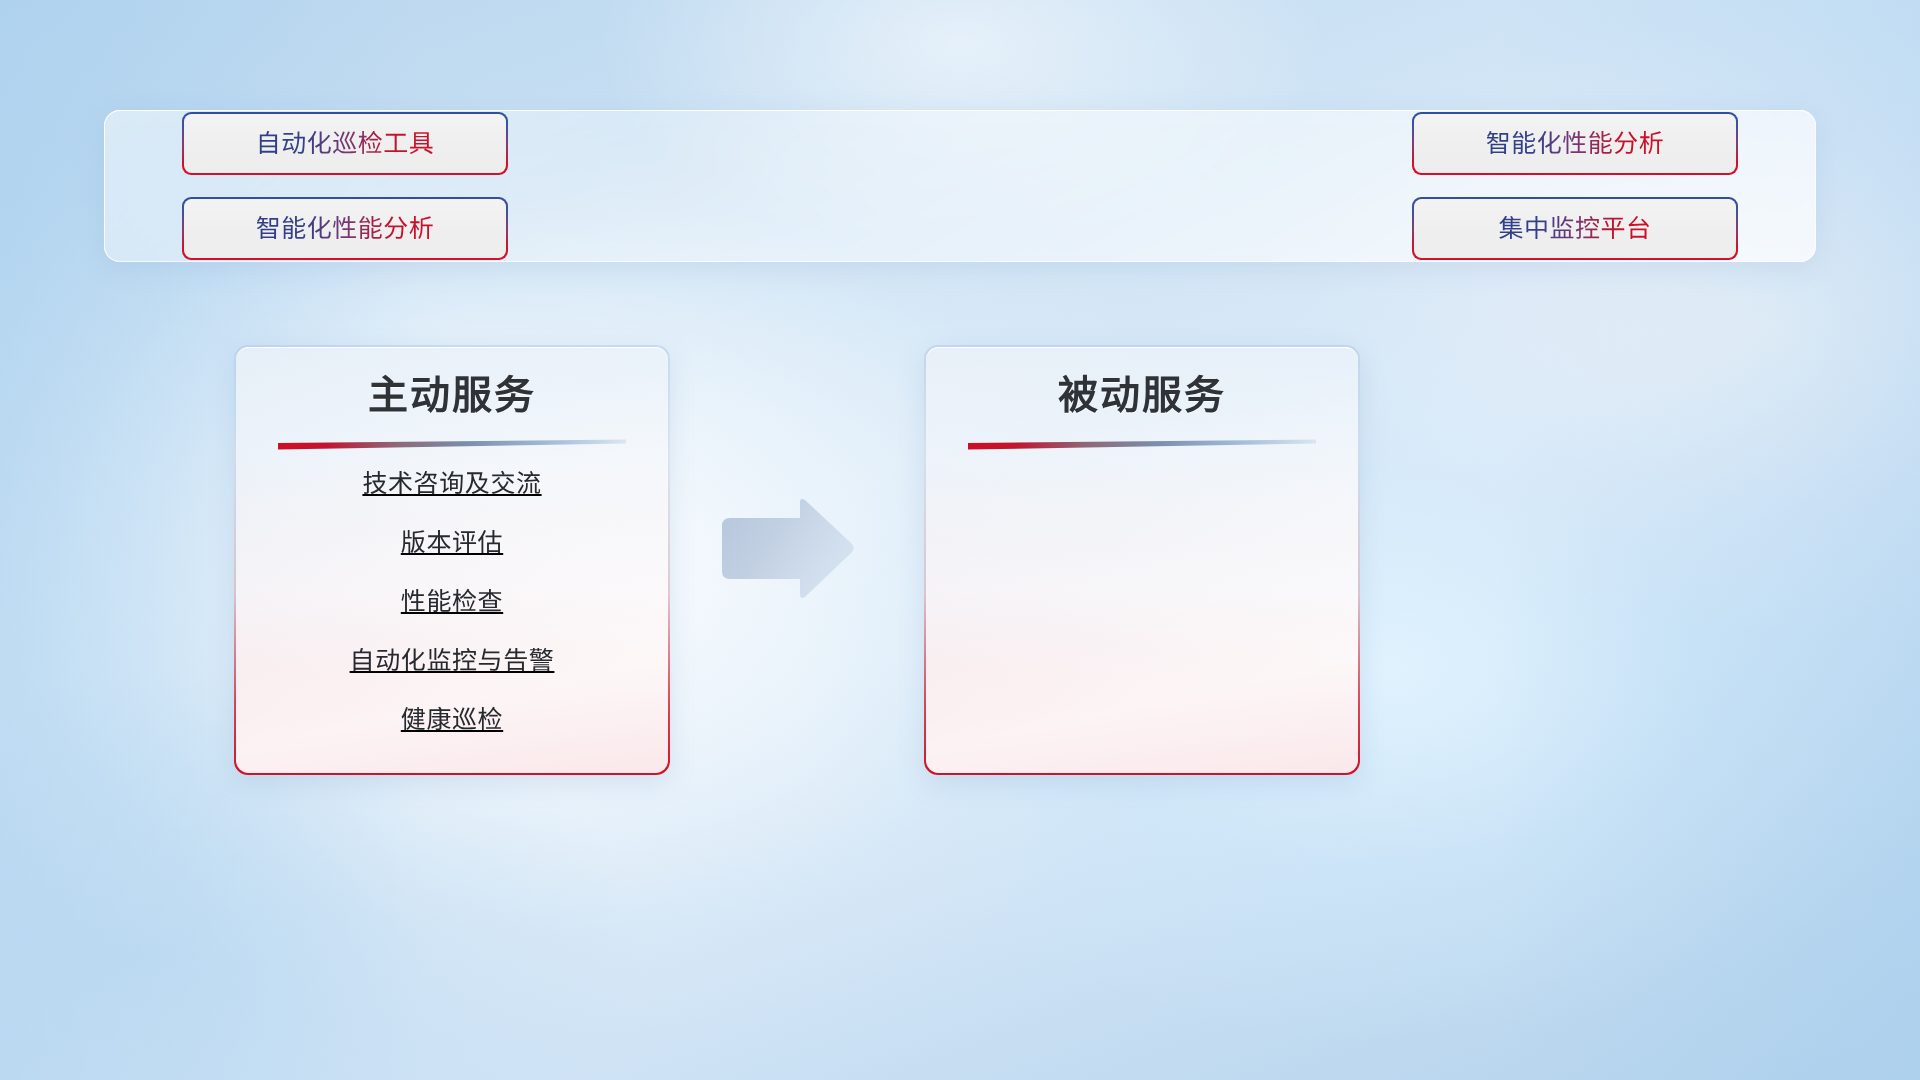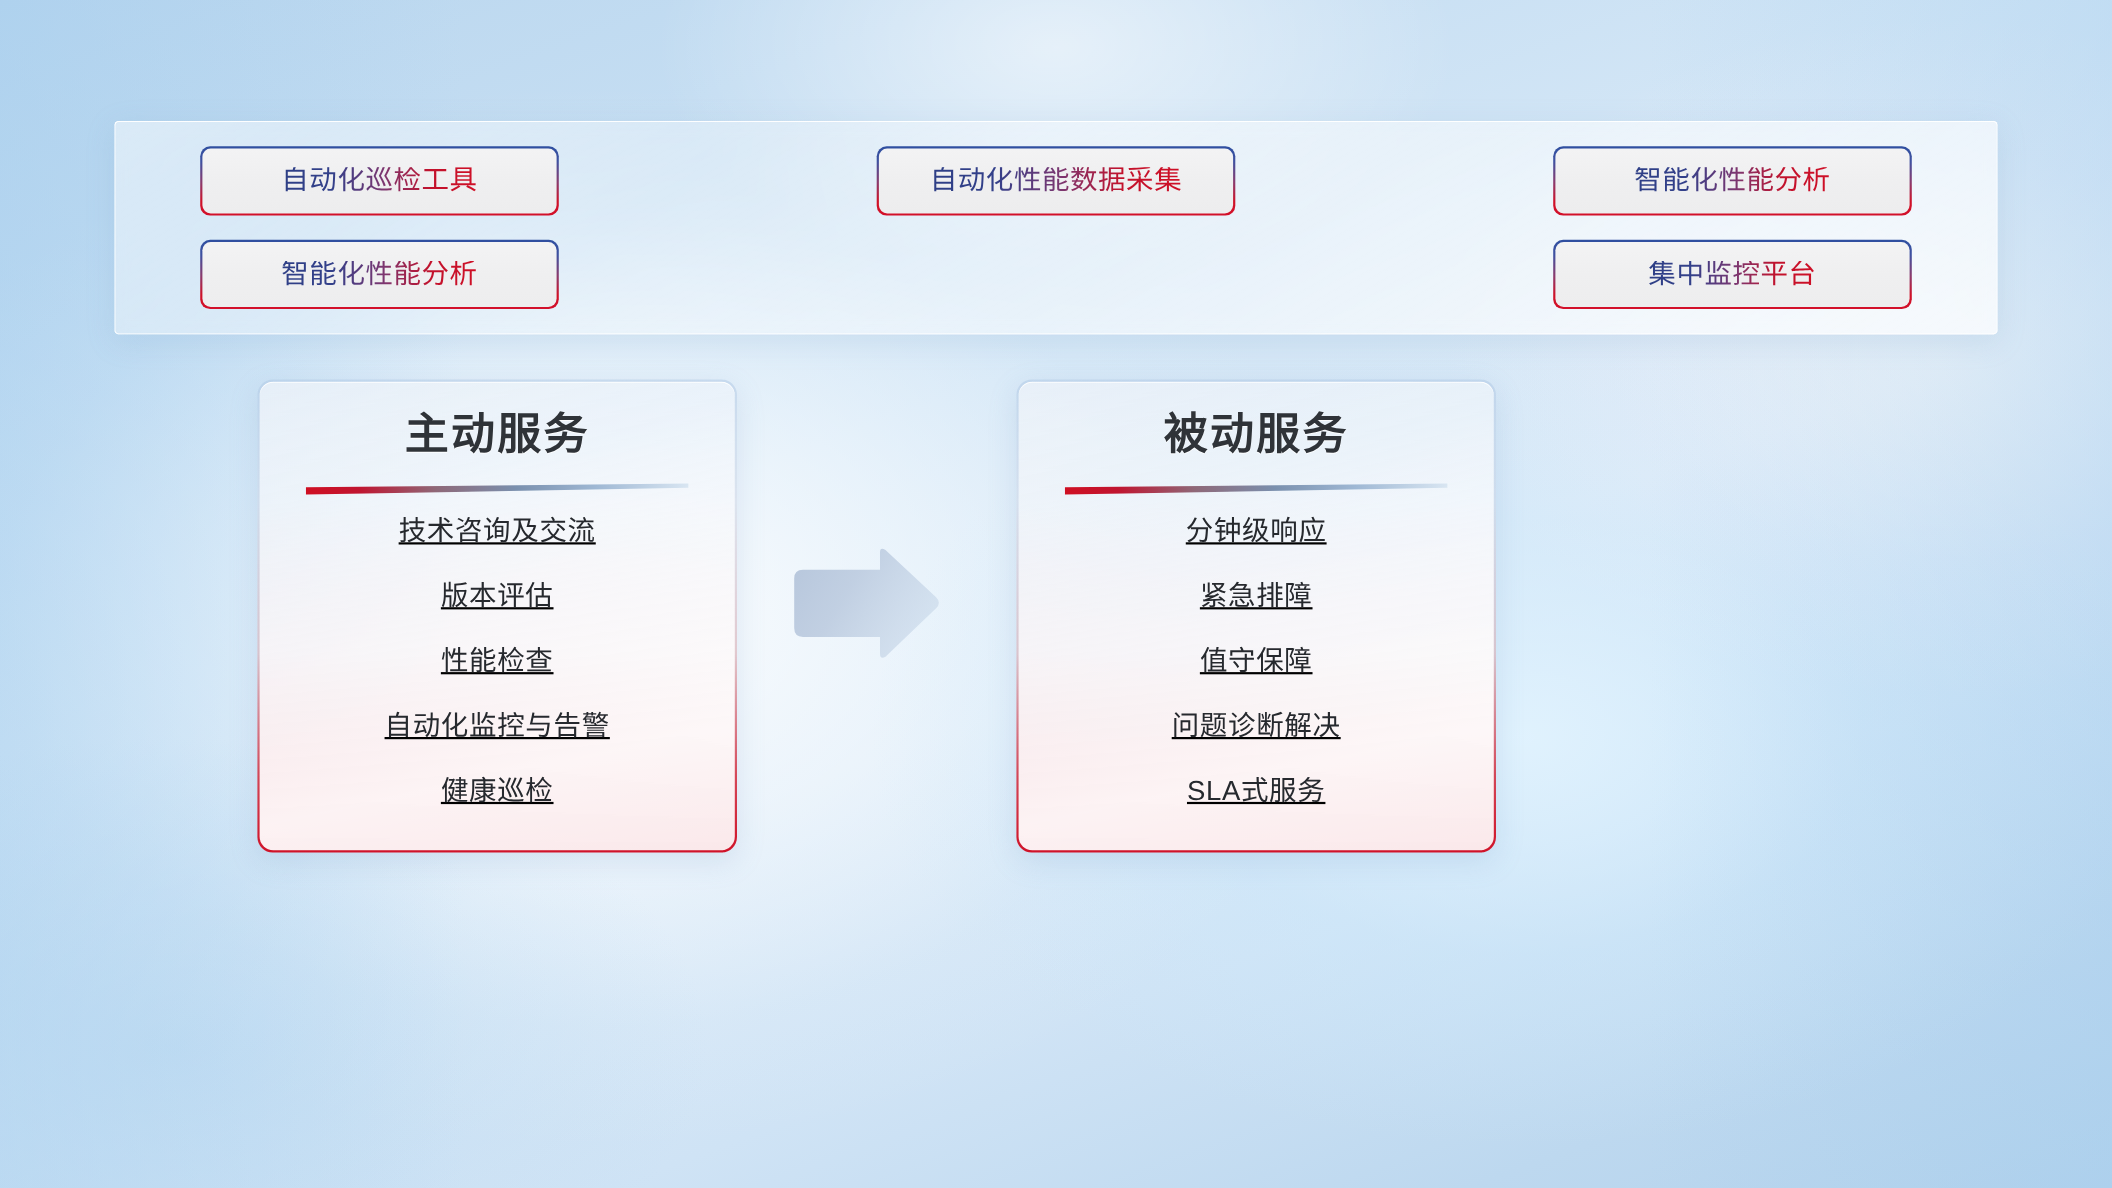--- a/index.html
+++ b/index.html
@@ -72,22 +72,22 @@
       rgba(255,255,255,0.0) 78%,
       rgba(163,205,238,0.38) 100%);
   }
 
   
   #top-panel {
     position: absolute;
     left: 104px;
     top: 110px;
     width: 1712px;
-    height: 194px;
-    border-radius: 4px;
+    height: 152px;
+    border-radius: 16px;
     background: linear-gradient(150deg,
        rgba(255,255,255,0.50) 0%,
        rgba(255,255,255,0.30) 30%,
        rgba(255,255,255,0.52) 62%,
        rgba(255,255,255,0.74) 100%);
     box-shadow:
        inset 0 1px 0 rgba(255,255,255,0.95),
        inset 1px 0 0 rgba(255,255,255,0.80),
        inset -1px 0 0 rgba(255,255,255,0.55),
        inset 0 -1px 0 rgba(255,255,255,0.70),
@@ -244,25 +244,20 @@
   <div class="bg-layer bg-glow-4"></div>
   <div class="bg-layer bg-glow-5"></div>
   <div class="bg-layer bg-veil"></div>
 
   <div id="top-panel">
 
     <div class="chip-row">
       <div class="chip">
         <div class="chip-inner">
           <span class="chip-label">自动化巡检工具</span>
-        </div>
-      </div>
-      <div class="chip">
-        <div class="chip-inner">
-          <span class="chip-label">自动化性能数据采集</span>
         </div>
       </div>
       <div class="chip">
         <div class="chip-inner">
           <span class="chip-label">智能化性能分析</span>
         </div>
       </div>
     </div>
 
     <div class="chip-row">
@@ -342,23 +337,16 @@
             <stop offset="14%" stop-color="#c01530"></stop>
             <stop offset="34%" stop-color="#8e6878"></stop>
             <stop offset="55%" stop-color="#7a90ae"></stop>
             <stop offset="76%" stop-color="#9fb8d4"></stop>
             <stop offset="100%" stop-color="#d9e6f2"></stop>
           </linearGradient>
         </defs>
         <path d="M0 4.0 L348 0.6 L348 4.4 L0 10.6 Z" fill="url(#divGradB)"></path>
       </svg>
 
-      <ul class="card-list">
-        <li>分钟级响应</li>
-        <li>紧急排障</li>
-        <li>值守保障</li>
-        <li>问题诊断解决</li>
-        <li>SLA式服务</li>
-      </ul>
     </div>
   </div>
 
 </div>
 
 </body></html>

